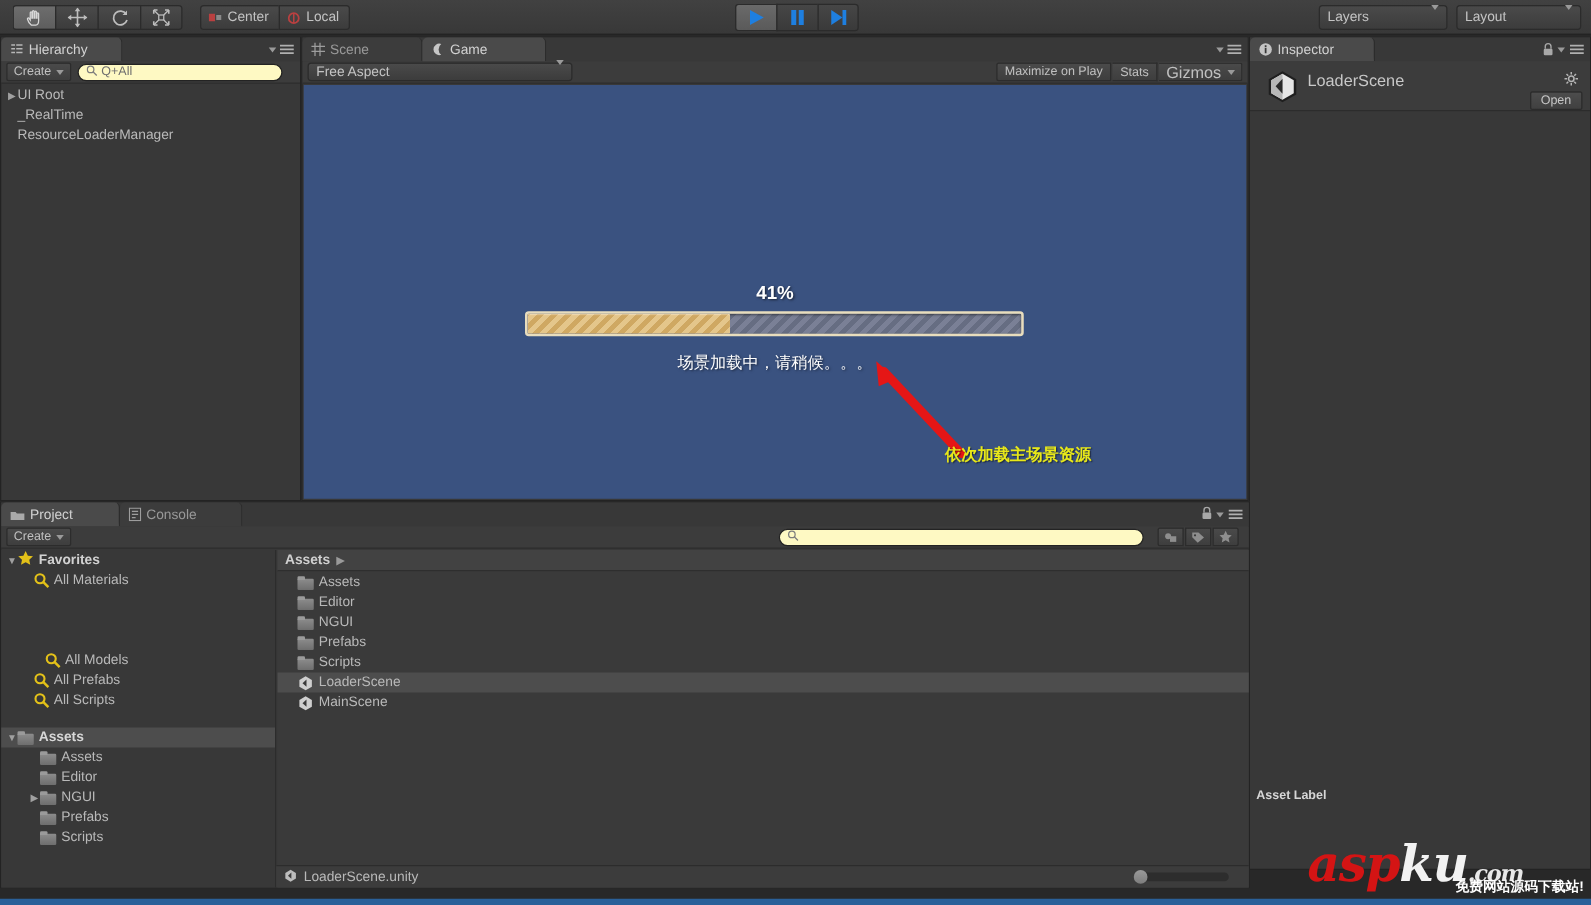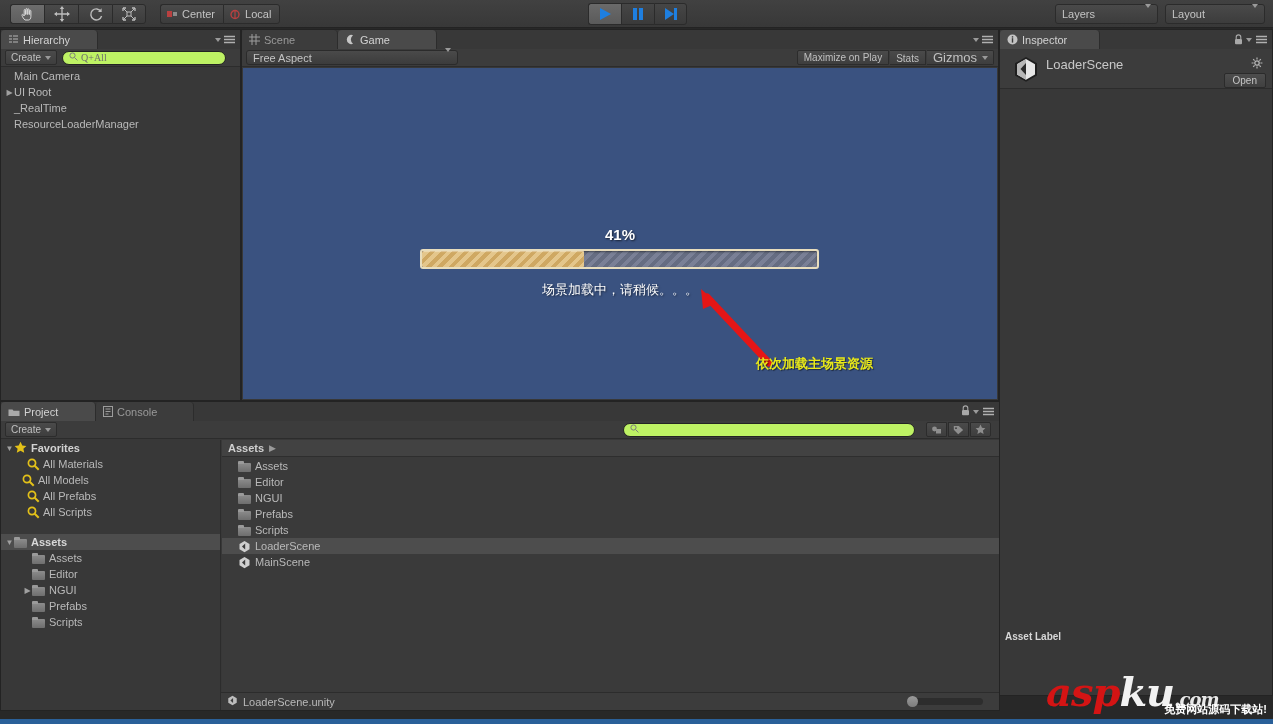--- a/index.html
+++ b/index.html
@@ -72,22 +72,22 @@
   .subbar {
     height:18px; background:#3c3c3c; border-bottom:1px solid #2c2c2c;
     display:flex; align-items:center; padding:0 4px; gap:5px;
   }
   .create-btn {
     height:15px; padding:0 5px; display:flex; align-items:center; gap:4px;
     background:linear-gradient(#4a4a4a,#3e3e3e); border:1px solid #2c2c2c;
     border-radius:2px; color:#c0c0c0; font-size:10px;
   }
   .search-field {
-    height:14px; background:#bef264; border:1px solid #232323; border-radius:7px;
-    display:flex; align-items:center; padding:0 6px; color:#6e6e6e; font-size:10px; gap:3px;font-family:Liberation Serif, serif;
+    height:14px; background:#fef9c3; border:1px solid #232323; border-radius:7px;
+    display:flex; align-items:center; padding:0 6px; color:#6e6e6e; font-size:10px; gap:3px;
   }
 
   .tree-row { height:16px; display:flex; align-items:center; padding-left:4px; color:#b9b9b9; font-size:11px; }
   .tree-row.selected { background:#4d4d4d; }
   .tri { width:9px; display:inline-block; text-align:center; color:#a0a0a0; font-size:8px; flex:0 0 9px;}
   .tri.empty { visibility:hidden; }
 
   .folder-ic { width:13px; height:11px; flex:0 0 13px; margin-right:4px; position:relative; }
   .folder-ic:before { content:""; position:absolute; left:0; top:2px; width:13px; height:9px;
      background:linear-gradient(#8c8c8c,#6e6e6e); border-radius:1px;}
@@ -251,24 +251,20 @@
         <span>
           <svg width="9" height="9" viewBox="0 0 9 9">
               <circle cx="3.5" cy="3.5" r="2.6" fill="none" stroke="#7d7d7d"></circle>
               <path d="M5.6 5.6L8.4 8.4" stroke="#7d7d7d"></path>
             </svg>
         </span>
         <span>Q+All</span>
       </div>
     </div>
     <div style="position:absolute; left:0; top:38px; right:0; bottom:0;">
-      <div class="tree-row">
-        <span class="tri empty">▶</span>
-        <span>Main Camera</span>
-      </div>
       <div class="tree-row">
         <span class="tri">▶</span>
         <span>UI Root</span>
       </div>
       <div class="tree-row">
         <span class="tri empty">▶</span>
         <span>_RealTime</span>
       </div>
       <div class="tree-row">
         <span class="tri empty">▶</span>
@@ -452,21 +448,21 @@
       </div>
       <div class="tree-row" style="padding-left:26px;">
         <span class="mag-ic">
           <svg width="13" height="13" viewBox="0 0 13 13">
               <circle cx="5" cy="5" r="3.6" fill="none" stroke="#e3c119" stroke-width="1.7"></circle>
               <path d="M7.7 7.7l4 4" stroke="#e3c119" stroke-width="2"></path>
             </svg>
         </span>
         <span>All Materials</span>
       </div>
-      <div class="tree-row" style="padding-left:21px;">
+      <div class="tree-row" style="padding-left:35px;margin-top:48px;">
         <span class="mag-ic">
           <svg width="13" height="13" viewBox="0 0 13 13">
               <circle cx="5" cy="5" r="3.6" fill="none" stroke="#e3c119" stroke-width="1.7"></circle>
               <path d="M7.7 7.7l4 4" stroke="#e3c119" stroke-width="2"></path>
             </svg>
         </span>
         <span>All Models</span>
       </div>
       <div class="tree-row" style="padding-left:26px;">
         <span class="mag-ic">

